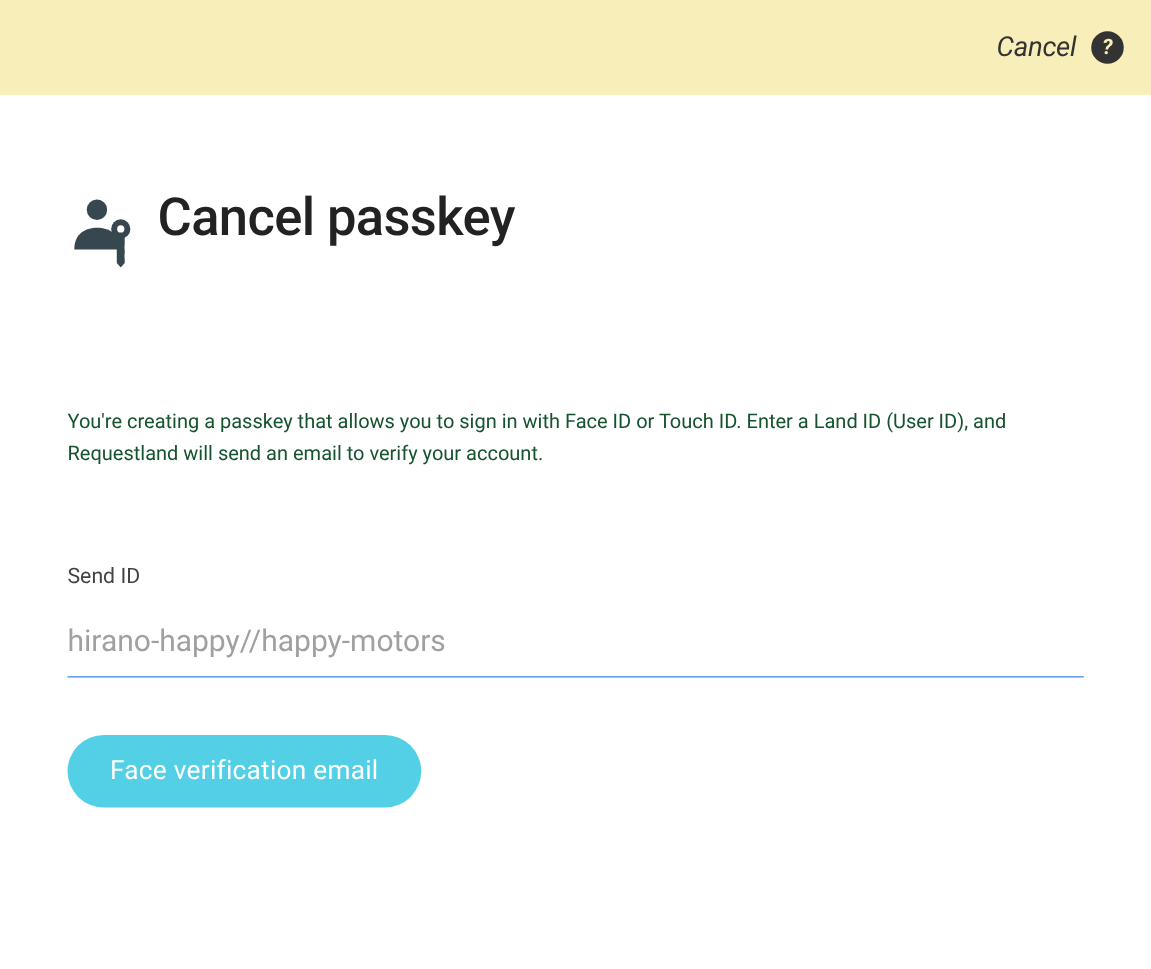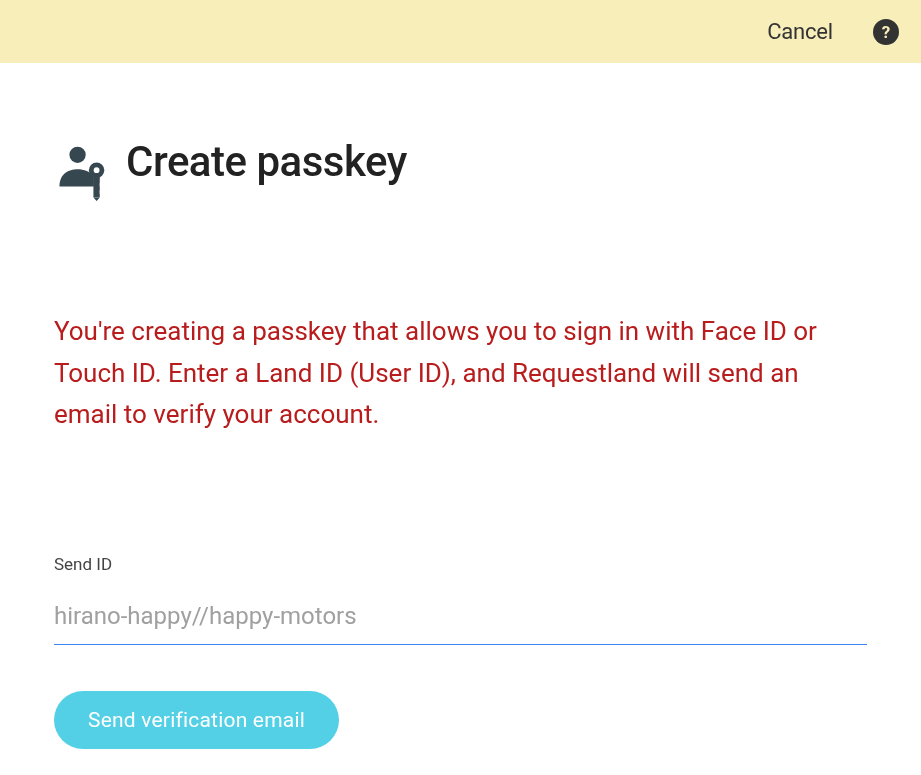--- a/index.html
+++ b/index.html
@@ -4,27 +4,28 @@
   <style>
     * { box-sizing: border-box; margin: 0; padding: 0; }
     body {
       font-family: -apple-system, BlinkMacSystemFont, "Segoe UI", Roboto, Helvetica, Arial, sans-serif;
       background: #ffffff;
       width: 921px;
       height: 775px;
       overflow: hidden;
     }
     .header-bar {
-      height: 63px;
+      height: 76px;
       background: #f7eeb9;
       display: flex;
       align-items: center;
       justify-content: flex-end;
       padding: 0 22px 0 0;
-      gap: 40px;
+      gap: 12px;
+      font-style: italic;
     }
     .cancel-link {
       color: #333333;
       font-size: 22px;
       cursor: pointer;
       letter-spacing: -0.2px;
     }
     .help-badge {
       width: 26px;
       height: 26px;
@@ -55,24 +56,24 @@
     }
     .page-title {
       font-size: 42px;
       font-weight: 500;
       color: #222222;
       letter-spacing: -0.5px;
       line-height: 1;
       padding-bottom: 20px;
     }
     .description {
-      font-size: 26px;
+      font-size: 16px;
       line-height: 1.6;
-      color: #b91c1c;
-      margin-bottom: 118px;
+      color: #14532d;
+      margin-bottom: 76px;
       max-width: 810px;
     }
     .field-label {
       font-size: 17px;
       color: #444444;
       margin-bottom: 22px;
       display: block;
     }
     .text-input {
       width: 100%;
@@ -122,23 +123,23 @@
         <circle cx="47" cy="30" r="8.5" fill="#37474f"></circle>
         <circle cx="47" cy="30" r="3.2" fill="#ffffff"></circle>
 
         <rect x="43.5" y="36" width="7" height="24" fill="#37474f"></rect>
 
         <rect x="50.5" y="44" width="4" height="4" fill="#ffffff"></rect>
         <rect x="50.5" y="52" width="4" height="4" fill="#ffffff"></rect>
         <path d="M43.5 60 L47 64 L50.5 60 Z" fill="#37474f"></path>
       </svg>
     </span>
-    <h1 class="page-title">Create passkey</h1>
+    <h1 class="page-title">Cancel passkey</h1>
   </div>
 
   <p class="description">You're creating a passkey that allows you to sign in with Face ID or Touch ID. Enter a Land ID (User ID), and Requestland will send an email to verify your account.</p>
 
   <label class="field-label">Send ID</label>
   <input type="text" class="text-input" placeholder="hirano-happy//happy-motors" style="">
 
-  <button class="submit-button">Send verification email</button>
+  <button class="submit-button">Face verification email</button>
 
 </div>
 
 </body></html>

